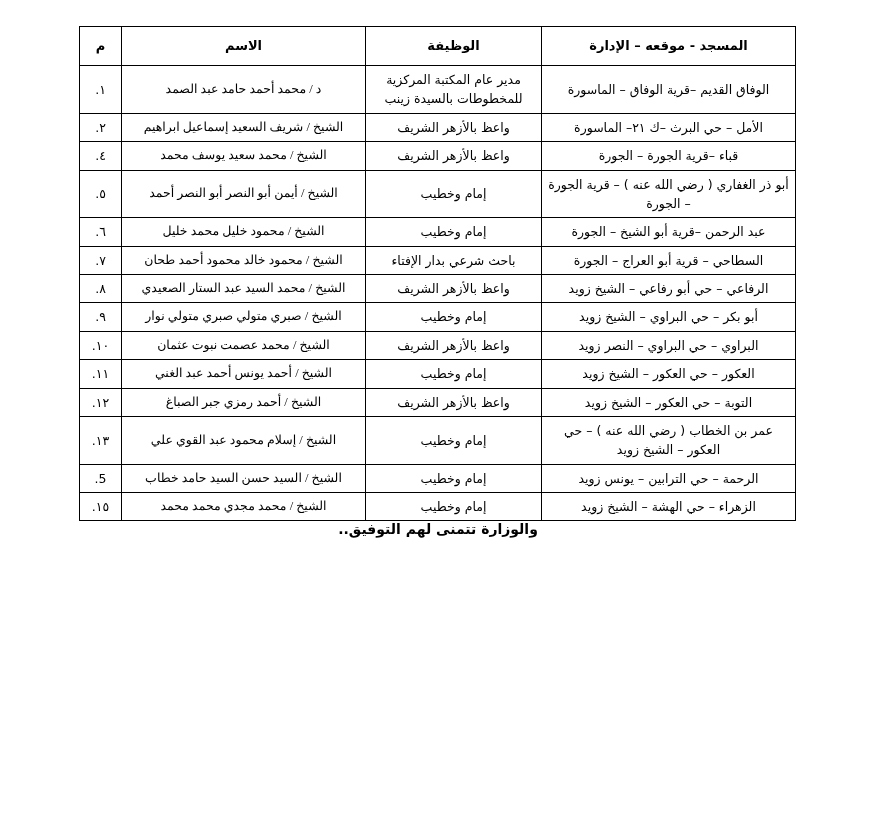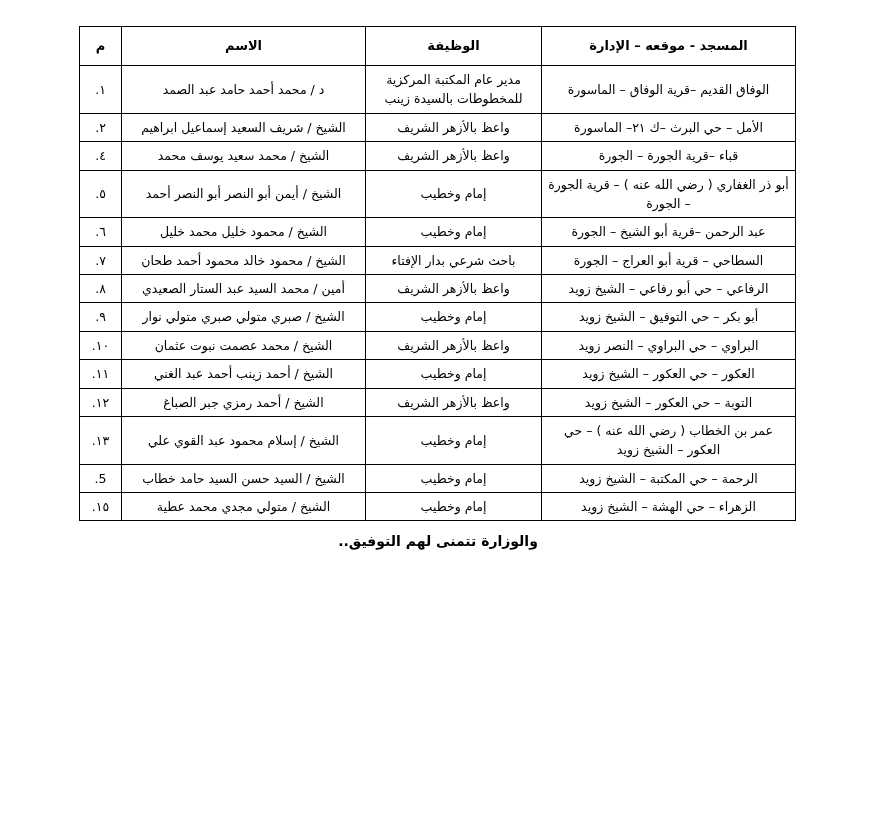--- a/index.html
+++ b/index.html
@@ -39,27 +39,27 @@
     font-weight: bold;
     font-size: 13px;
     padding: 6px 4px;
     height: 26px;
   }
   col.c-idx   { width: 42px; }
   col.c-name  { width: 244px; }
   col.c-job   { width: 176px; }
   col.c-place { width: 254px; }
   td.idx { font-size: 12px; }
-  td.name { text-align: center; }
+  td.name { text-align: center; font-family: Liberation Serif, serif; }
   td.job { text-align: center; }
   td.place { text-align: center; }
   .footnote {
     width: 716px;
     text-align: center;
-    margin-top: 12px;
+    margin-top: 0;
     font-size: 14px;
     font-weight: bold;
     letter-spacing: 0.5px;
   }
 </style>
 </head>
 <body>
 
 <div class="page">
 
@@ -111,63 +111,63 @@
       </tr>
       <tr>
         <td class="place">السطاحي – قرية أبو العراج – الجورة</td>
         <td class="job">باحث شرعي بدار الإفتاء</td>
         <td class="name">الشيخ / محمود خالد محمود أحمد طحان</td>
         <td class="idx">٧.</td>
       </tr>
       <tr>
         <td class="place">الرفاعي – حي أبو رفاعي – الشيخ زويد</td>
         <td class="job">واعظ بالأزهر الشريف</td>
-        <td class="name">أمين / محمد السيد عبد الستار الصعيدي</td>
+        <td class="name">الشيخ / محمد السيد عبد الستار الصعيدي</td>
         <td class="idx">٨.</td>
       </tr>
       <tr>
-        <td class="place">أبو بكر – حي التوفيق – الشيخ زويد</td>
+        <td class="place">أبو بكر – حي البراوي – الشيخ زويد</td>
         <td class="job">إمام وخطيب</td>
         <td class="name">الشيخ / صبري متولي صبري متولي نوار</td>
         <td class="idx">٩.</td>
       </tr>
       <tr>
         <td class="place">البراوي – حي البراوي – النصر زويد</td>
         <td class="job">واعظ بالأزهر الشريف</td>
         <td class="name">الشيخ / محمد عصمت نبوت عثمان</td>
         <td class="idx">١٠.</td>
       </tr>
       <tr>
         <td class="place">العكور – حي العكور – الشيخ زويد</td>
         <td class="job">إمام وخطيب</td>
-        <td class="name">الشيخ / أحمد زينب أحمد عبد الغني</td>
+        <td class="name">الشيخ / أحمد يونس أحمد عبد الغني</td>
         <td class="idx">١١.</td>
       </tr>
       <tr>
         <td class="place">التوبة – حي العكور – الشيخ زويد</td>
         <td class="job">واعظ بالأزهر الشريف</td>
         <td class="name">الشيخ / أحمد رمزي جبر الصباغ</td>
         <td class="idx">١٢.</td>
       </tr>
       <tr>
         <td class="place">عمر بن الخطاب ( رضي الله عنه ) – حي العكور – الشيخ زويد</td>
         <td class="job">إمام وخطيب</td>
         <td class="name">الشيخ / إسلام محمود عبد القوي علي</td>
         <td class="idx">١٣.</td>
       </tr>
       <tr>
-        <td class="place">الرحمة – حي المكتبة – الشيخ زويد</td>
+        <td class="place">الرحمة – حي الترابين – يونس زويد</td>
         <td class="job">إمام وخطيب</td>
         <td class="name">الشيخ / السيد حسن السيد حامد خطاب</td>
         <td class="idx">5.</td>
       </tr>
       <tr>
         <td class="place">الزهراء – حي الهشة – الشيخ زويد</td>
         <td class="job">إمام وخطيب</td>
-        <td class="name">الشيخ / متولي مجدي محمد عطية</td>
+        <td class="name">الشيخ / محمد مجدي محمد محمد</td>
         <td class="idx">١٥.</td>
       </tr>
     </tbody>
   </table>
 
   <div class="footnote">والوزارة تتمنى لهم التوفيق..</div>
 
 </div>
 
 </body></html>

